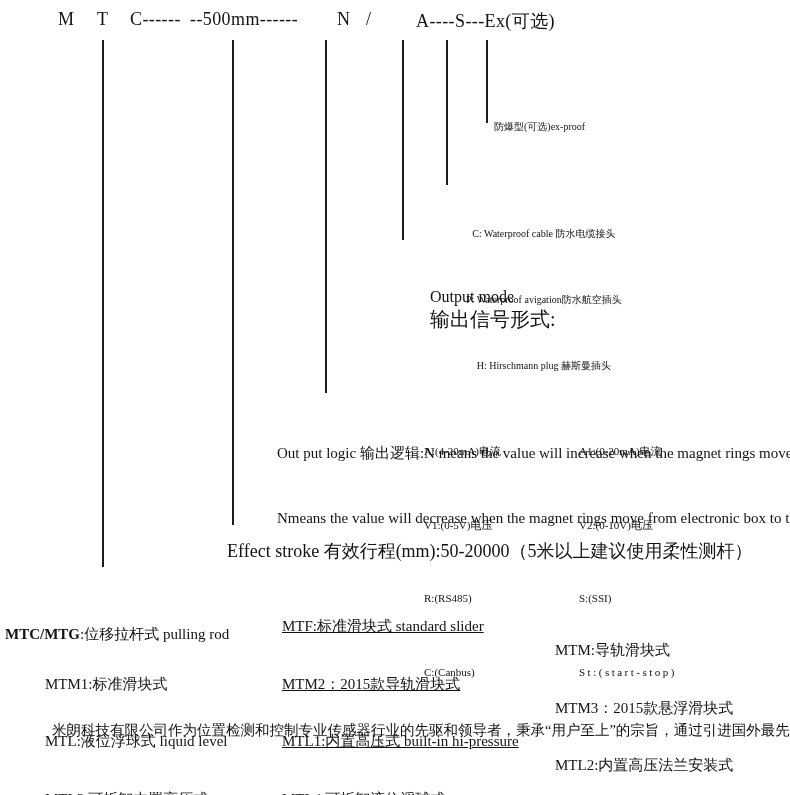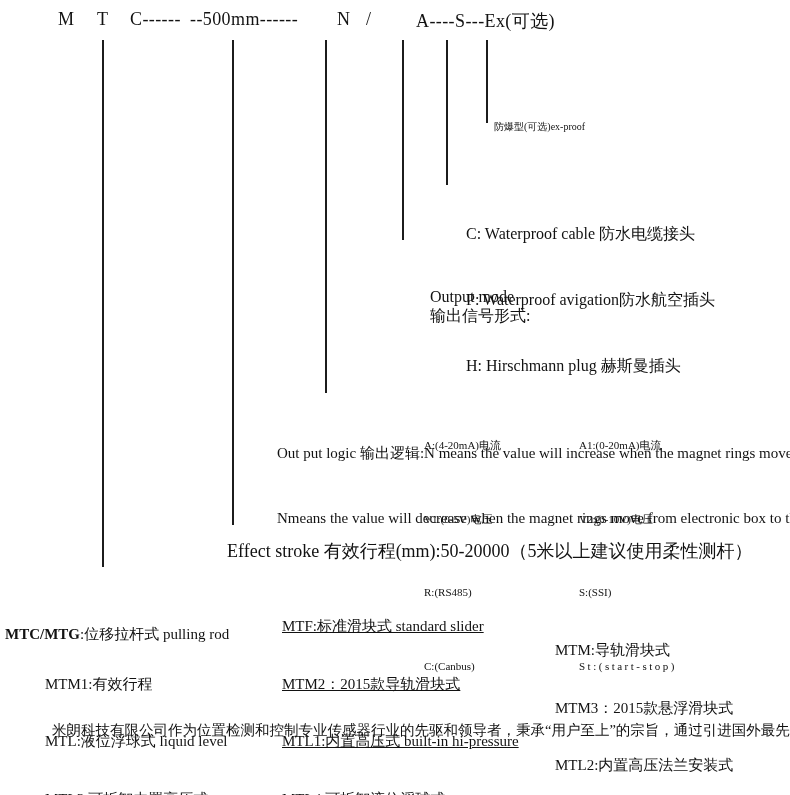--- a/index.html
+++ b/index.html
@@ -8,24 +8,24 @@
     color:#121212; font-family:"Liberation Serif","DejaVu Serif",serif;
     overflow:hidden;
   }
   
   .seg { position:absolute; top:9px; font-size:18px; white-space:pre; letter-spacing:0.4px; }
   
   .vline { position:absolute; width:2px; background:#1c1c1c; }
   
   .lbl { position:absolute; white-space:pre; }
   #exproof { left:494px; top:120px; font-size:10px; }
-  #plugs   { left:466px; top:179px; font-size:16px; line-height:22px; }
+  #plugs   { left:466px; top:179px; font-size:10px; line-height:22px;text-align:center; }
   #outmode { left:406px; top:234px; }
   #outmode .ttl-en { font-size:16px; }
-  #outmode .ttl-cn { font-size:16px; }
+  #outmode .ttl-cn { font-size:20px; }
   .om-rows { margin-top:3px; padding-left:18px; font-size:11px; line-height:24.5px; white-space:pre; }
   .om-left { display:inline-block; min-width:155px; }
   .spaced  { letter-spacing:2.5px; }
   #logic  { left:277px; top:400px; width:508px; font-size:15px; line-height:21.5px; text-align:justify; }
   #logic p { margin:0; }
   #stroke { left:227px; top:539px; font-size:18px; }
   #mtable { left:5px; top:583px; width:782px; font-size:15px; }
   .trow   { position:relative; height:23.5px; }
   .cell   { position:absolute; top:0; white-space:pre; }
   .cell.c1 { left:40px; }
@@ -86,21 +86,21 @@
 
   <div class="lbl" id="stroke">Effect stroke 有效行程(mm):50-20000（5米以上建议使用柔性测杆）</div>
 
   <div class="lbl" id="mtable">
     <div class="trow first">
       <span class="cell c1"><b>MTC/MTG</b><span>:位移拉杆式 pulling rod</span></span>
       <span class="cell c2">MTF:标准滑块式 standard slider</span>
       <span class="cell c3">MTM:导轨滑块式</span>
     </div>
     <div class="trow">
-      <span class="cell c1">MTM1:有效行程</span>
+      <span class="cell c1">MTM1:标准滑块式</span>
       <span class="cell c2">MTM2：2015款导轨滑块式</span>
       <span class="cell c3">MTM3：2015款悬浮滑块式</span>
     </div>
     <div class="trow">
       <span class="cell c1">MTL:液位浮球式 liquid level</span>
       <span class="cell c2">MTL1:内置高压式 built-in hi-pressure</span>
       <span class="cell c3">MTL2:内置高压法兰安装式</span>
     </div>
     <div class="trow">
       <span class="cell c1">MTL3:可拆卸内置高压式</span>

